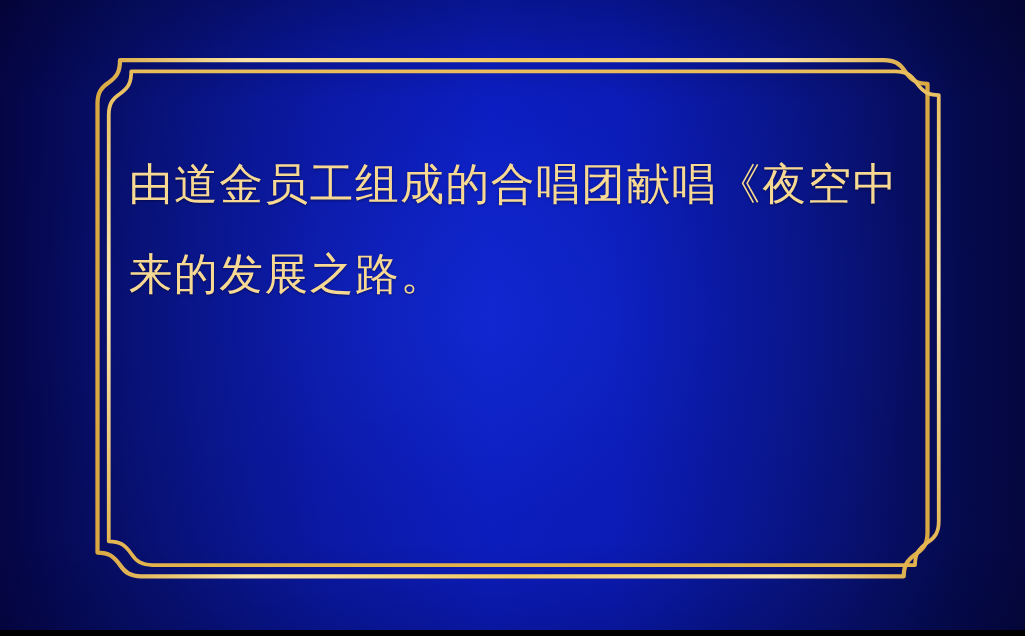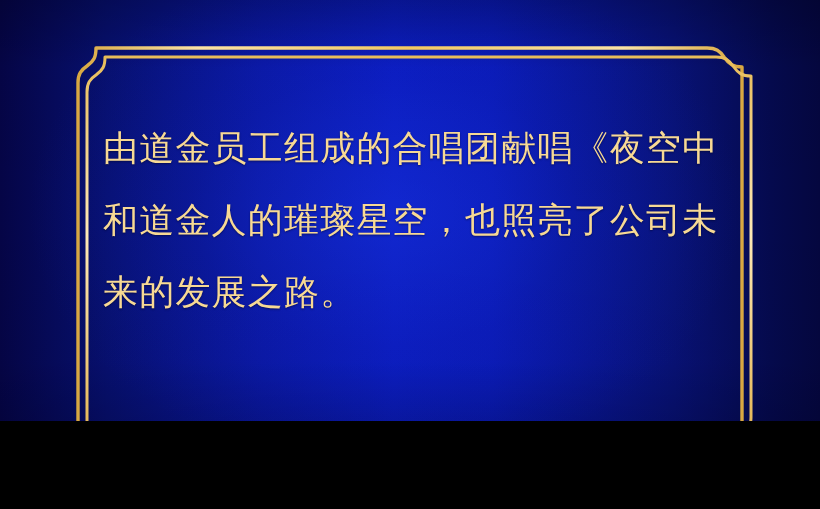--- a/index.html
+++ b/index.html
@@ -4,21 +4,21 @@
 <style>
   html, body {
     margin: 0;
     padding: 0;
     background: #000;
   }
 
   #slide {
     position: relative;
     width: 820px;
-    height: 421px;
+    height: 504px;
     overflow: hidden;
     font-family: "Liberation Sans", "DejaVu Sans", sans-serif;
   }
 
   
   .bg-base {
     position: absolute;
     inset: 0;
     background:
       linear-gradient(90deg,
@@ -133,17 +133,16 @@
         C 113 452 109 449 105 443
         C 100 436 96 433 87 433
         L 87 92
         C 87 83 90 79 96 75
         C 103 70 105 66 105 57
         Z" fill="none" stroke="url(#goldGradV)" stroke-width="3.0" stroke-linejoin="round" stroke-linecap="round"></path>
   </svg>
 
   <div class="text-block">
     <div class="text-line">由道金员工组成的合唱团献唱《夜空中</div>
-    <div class="text-line">和道金人的璀璨星空，也照亮了公司未</div>
     <div class="text-line">来的发展之路。</div>
   </div>
 
 </div>
 
 </body></html>

